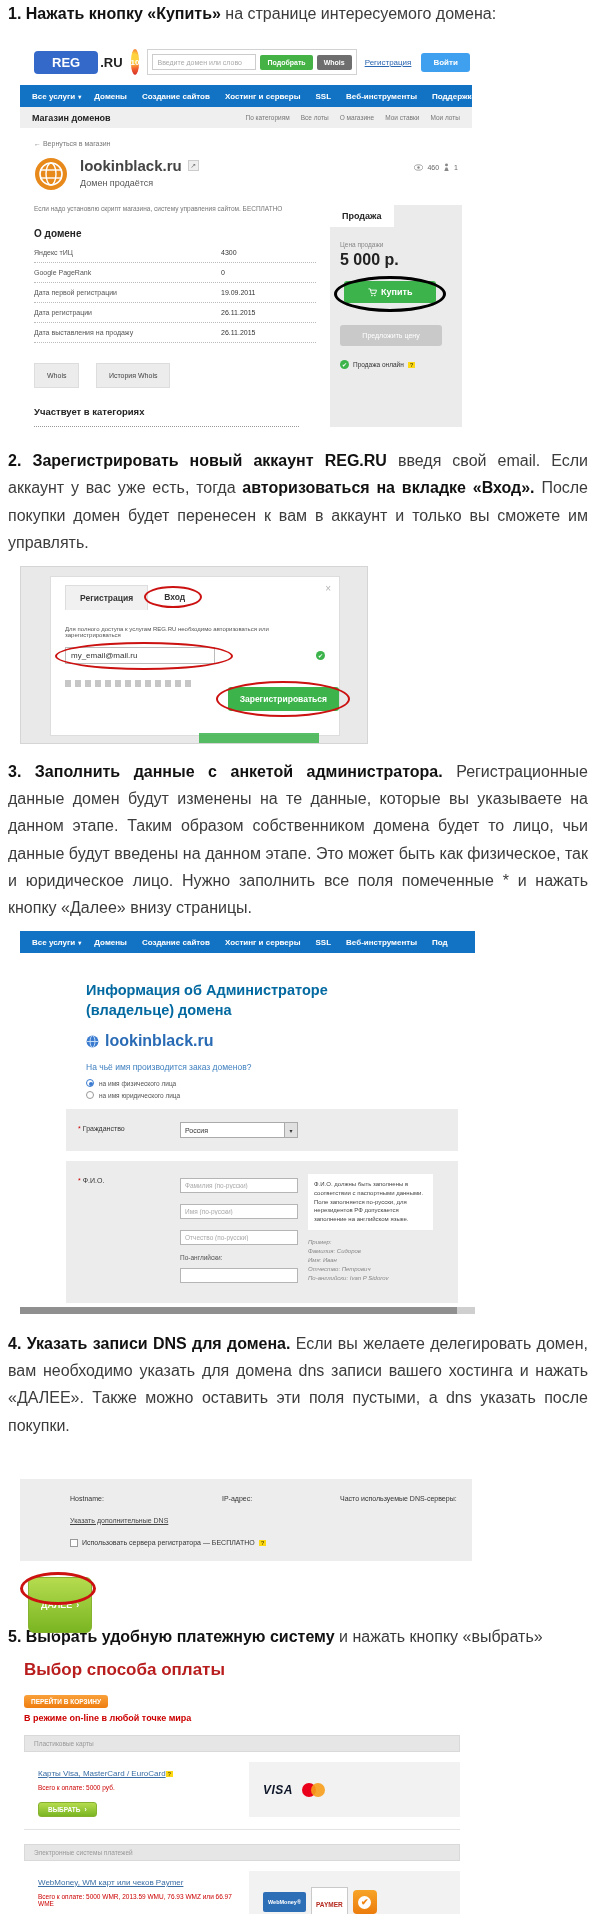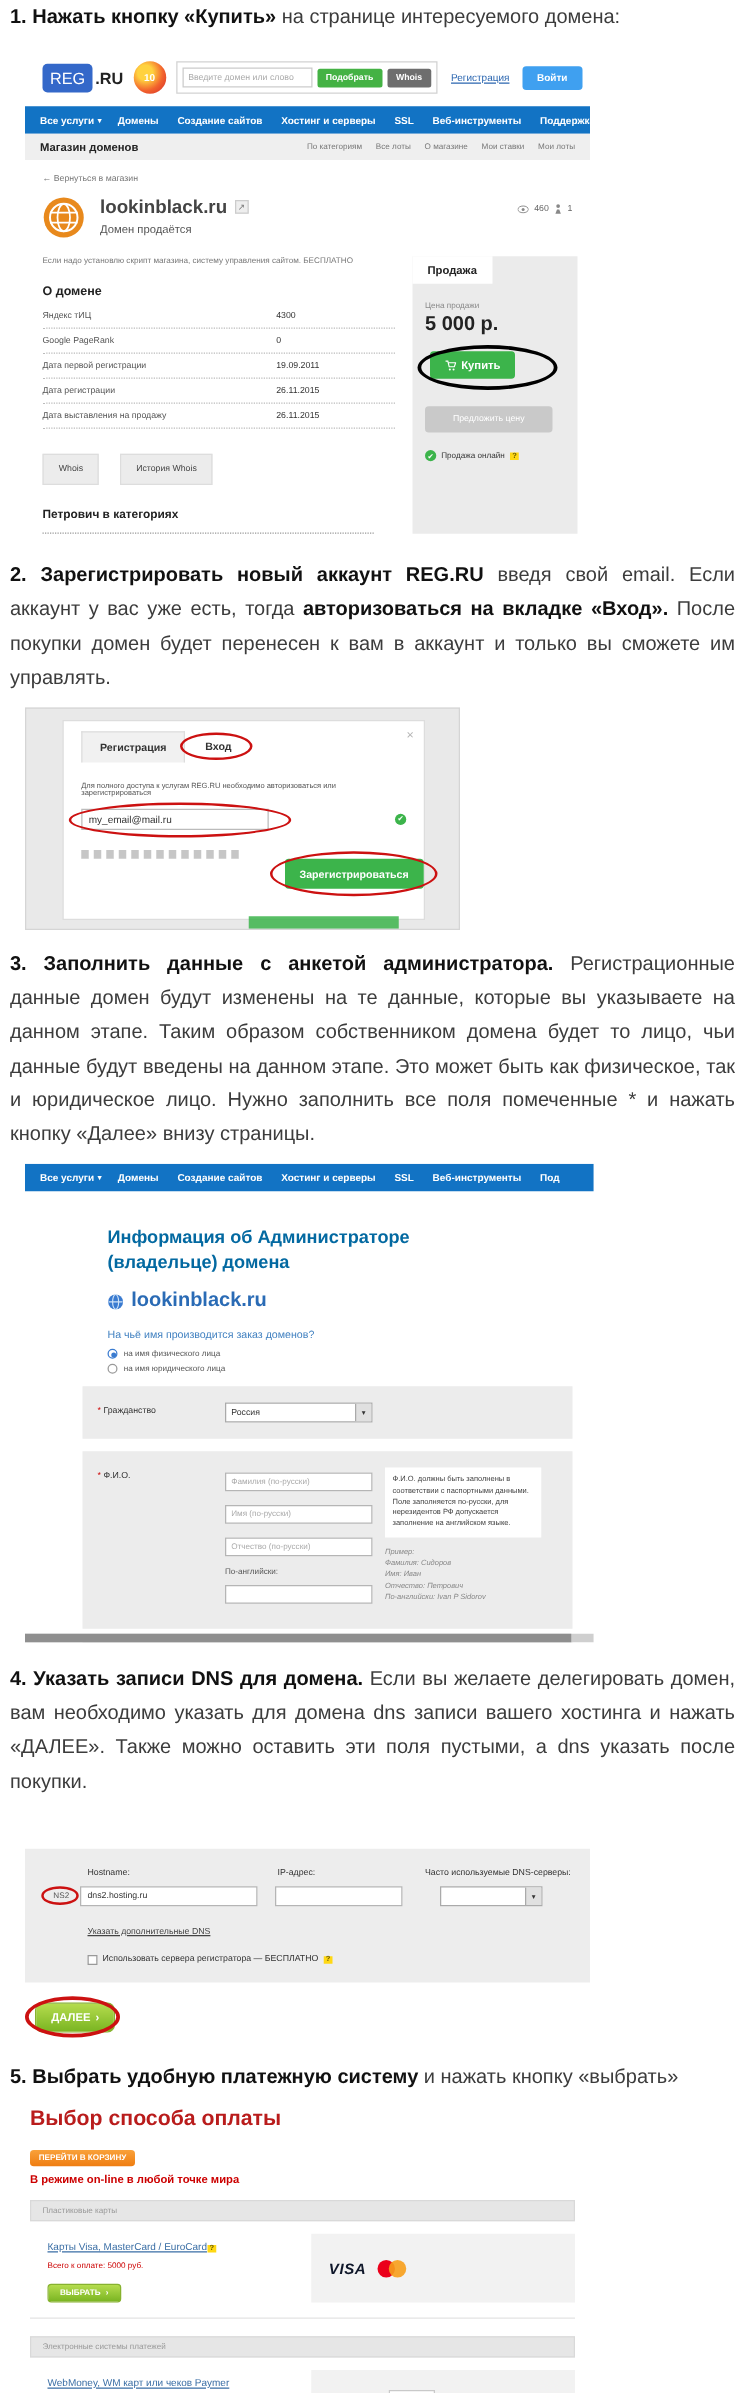--- a/index.html
+++ b/index.html
@@ -12,21 +12,21 @@
   }
   
   .step { font-size: 16px; line-height: 1.7; text-align: justify; margin: 0 12px 10px 8px; color:#3c3c3c; }
   .step b { color:#111; }
   .shot { margin-left: 20px; position: relative; }
 
   
   .shot1 { width: 452px; margin-top: 12px; margin-bottom: 20px; }
   .s1-header { display:flex; align-items:center; height:46px; padding:0 6px 0 14px; gap:8px; }
   .logo { display:flex; align-items:center; }
-  .logo-reg { background:#3468c9; color:#fff; font-weight:normal; font-size:13px; padding:4px 6px; border-radius:4px;text-align:right; }
+  .logo-reg { background:#3468c9; color:#fff; font-weight:bold; font-size:13px; padding:4px 18px; border-radius:4px;text-align:right; }
   .logo-ru { color:#222; font-weight:bold; font-size:13px; margin-left:2px; }
   .logo-badge { width:26px; height:26px; border-radius:50%; background: radial-gradient(circle at 35% 35%, #ffd23f 0 25%, #f2622d 60%, #d02828); color:#fff; font-size:8px; font-weight:bold; display:flex; align-items:center; justify-content:center; }
   .searchbox { display:flex; align-items:center; border:1px solid #d2d2d2; padding:4px; gap:4px; }
   .searchbox input { width:104px; height:16px; border:1px solid #ccc; font-size:7px; padding:0 4px; color:#777; font-family:"Liberation Sans",sans-serif; }
   .btn-green-sm { background:#44b244; color:#fff; border:none; font-size:7px; font-weight:bold; padding:4px 7px; border-radius:2px; }
   .btn-dark-sm { background:#6e6e6e; color:#fff; border:none; font-size:7px; font-weight:bold; padding:4px 7px; border-radius:2px; }
   .auth { margin-left:auto; display:flex; align-items:center; gap:10px; }
   .reg-link { font-size:8px; color:#2b66b0; text-decoration:underline; cursor:pointer; }
   .btn-login { background:#3fa0f0; color:#fff; border:none; font-size:8px; font-weight:bold; padding:5px 12px; border-radius:3px; }
   .bluenav { background:#1273c4; display:flex; align-items:center; height:22px; padding:0 12px; color:#fff; font-size:8px; font-weight:bold; }
@@ -53,21 +53,21 @@
   .trow .tv { width:95px; color:#333; }
   .whois-btns { margin-top:20px; }
   .btn-flat { display:inline-block; background:#ececec; border:1px solid #ddd; padding:8px 12px; font-size:7px; color:#444; margin-right:12px; cursor:pointer; }
   .cats { margin-top:18px; font-size:9.5px; font-weight:bold; color:#222; padding-bottom:9px; border-bottom:1px dotted #999; width:94%; }
   .sale-panel { width:132px; background:#ebebeb; position:relative; padding-bottom:14px; }
   .sale-tab { background:#fff; display:inline-block; padding:6px 12px; font-size:9px; font-weight:bold; color:#222; }
   .sale-body { padding:0 10px; }
   .price-label { font-size:6.5px; color:#888; margin:14px 0 3px; }
   .price { font-size:16px; font-weight:bold; color:#222; margin-bottom:12px; }
   .buy-wrap { position:relative; height:32px; margin-left:4px; }
-  .btn-buy { background:#3cb44b; color:#fff; border:none; font-size:9px; font-weight:bold; padding:6px 12px; border-radius:3px; display:flex; align-items:center; gap:4px; }
+  .btn-buy { background:#3cb44b; color:#fff; border:none; font-size:9px; font-weight:bold; padding:6px 24px; border-radius:3px; display:flex; align-items:center; gap:4px; }
   .ellipse { position:absolute; border:3px solid #000; border-radius:50%; pointer-events:none; }
   .buy-ellipse { left:-10px; top:-5px; width:112px; height:36px; }
   .btn-offer { background:#c9c9c9; color:#fff; border:none; font-size:7px; padding:7px 10px; border-radius:3px; margin-top:12px; width:102px; }
   .online { margin-top:14px; display:flex; align-items:center; gap:4px; font-size:6.5px; color:#333; }
   .chk-circle { width:9px; height:9px; border-radius:50%; background:#3cb44b; color:#fff; font-size:6px; display:flex; align-items:center; justify-content:center; }
   .q-badge { background:#ffd814; color:#6a5b00; font-size:6px; padding:0 2px; font-weight:bold; cursor:pointer; }
 
   
   .shot2 { width:348px; height:178px; background:#e9e9e9; border:1px solid #d5d5d5; overflow:hidden; margin-bottom:14px; }
   .modal { position:absolute; left:30px; top:10px; width:288px; height:158px; background:#fff; box-shadow:0 0 0 1px #ddd; }
@@ -125,21 +125,21 @@
   .ns-badge { position:relative; width:30px; font-size:6.5px; color:#555; text-align:center; }
   .ns-ellipse { left:-1px; top:-4px; width:30px; height:15px; border-width:2px; border-color:#cc1111; }
   .dns-row input.host { width:142px; height:16px; border:1px solid #b5b5b5; font-size:7px; padding:0 5px; color:#333; margin-right:14px; font-family:"Liberation Sans",sans-serif; }
   .dns-row input.ip { width:102px; height:16px; border:1px solid #b5b5b5; margin-right:30px; }
   .dns-row .sel-box { width:82px; }
   .dns-link { margin:4px 0 0 36px; font-size:7px; color:#444; text-decoration:underline; display:inline-block; cursor:pointer; }
   .dns-check { display:flex; align-items:center; gap:4px; margin:12px 0 0 36px; font-size:7px; color:#333; }
   .cbox { width:8px; height:8px; border:1px solid #999; background:#fdfdfd; cursor:pointer; }
   .next-wrap { position:relative; margin:16px 0 0 8px; height:30px; }
   .btn-lime { background:linear-gradient(#b5dc4e, #7ab522); color:#fff; border:1px solid #87b22f; font-weight:bold; border-radius:6px; display:inline-flex; align-items:center; gap:4px; }
-  .btn-next { font-size:9px; padding:6px 12px;justify-content:flex-end; }
+  .btn-next { font-size:9px; padding:22px 12px;justify-content:flex-end; }
   .next-ellipse { left:-8px; top:-5px; width:76px; height:33px; border-color:#cc1111; border-width:3px; }
 
   
   .shot5 { width:440px; margin-bottom:10px; }
   .pay-title { font-size:17px; font-weight:bold; color:#b91c1c; margin:6px 0 10px 4px; }
   .btn-cart { display:inline-block; background:linear-gradient(#f9a13a,#ef7d11); color:#fff; font-size:6.5px; font-weight:bold; padding:3px 7px; border-radius:3px; margin-left:4px; border:none; }
   .pay-note { font-size:9px; font-weight:bold; color:#c00; margin:5px 0 12px 4px; }
   .group-bar { background:#e6e6e6; border:1px solid #d9d9d9; font-size:6.5px; color:#999; padding:4px 9px; margin-left:4px; }
   .opt-row { display:flex; padding:10px 0 12px 14px; border-bottom:1px solid #e3e3e3; margin-left:4px; }
   .opt-left { width:205px; }
@@ -255,21 +255,21 @@
           <span class="tv">26.11.2015</span>
         </div>
       <div class="trow">
           <span class="tl">Дата выставления на продажу</span>
           <span class="tv">26.11.2015</span>
         </div>
       <div class="whois-btns">
         <span class="btn-flat">Whois</span>
         <span class="btn-flat">История Whois</span>
       </div>
-      <div class="cats">Петрович в категориях</div>
+      <div class="cats">Участвует в категориях</div>
     </div>
     <div class="sale-panel">
       <div class="sale-tab">Продажа</div>
       <div class="sale-body">
         <div class="price-label">Цена продажи</div>
         <div class="price">5 000 р.</div>
         <div class="buy-wrap">
           <button class="btn-buy">
             <svg width="9" height="9" viewBox="0 0 10 10">
                 <path d="M0.5 1 h2 l1.2 5 h4.6 l1.2-3.6 h-6.8" fill="none" stroke="#fff" stroke-width="1"></path>
@@ -406,29 +406,20 @@
 
 <p class="step"><b>4. Указать записи DNS для домена.</b><span> Если вы желаете делегировать домен, вам необходимо указать для домена dns записи вашего хостинга и нажать «ДАЛЕЕ». Также можно оставить эти поля пустыми, а dns указать после покупки.</span></p>
 
 <div class="shot shot4" style="margin-top:40px;">
   <div class="dns-panel">
     <div class="dns-head">
       <span class="h1c">Hostname:</span>
       <span class="h2c">IP-адрес:</span>
       <span>Часто используемые DNS-серверы:</span>
     </div>
-    <div class="dns-row">
-      <span class="ns-badge"><span>NS2</span><span class="red-ellipse ns-ellipse"></span></span>
-      <input class="host" value="dns2.hosting.ru" style="">
-      <input class="ip" style="">
-      <div class="sel-box">
-          <span class="sel-txt"></span>
-          <span class="sel-btn">▾</span>
-        </div>
-    </div>
     <a class="dns-link">Указать дополнительные DNS</a>
     <div class="dns-check">
       <span class="cbox"></span>
       <span>Использовать сервера регистратора — БЕСПЛАТНО</span>
       <span class="q-badge">?</span>
     </div>
   </div>
   <div class="next-wrap">
     <button class="btn-lime btn-next">
         <span>ДАЛЕЕ</span>

